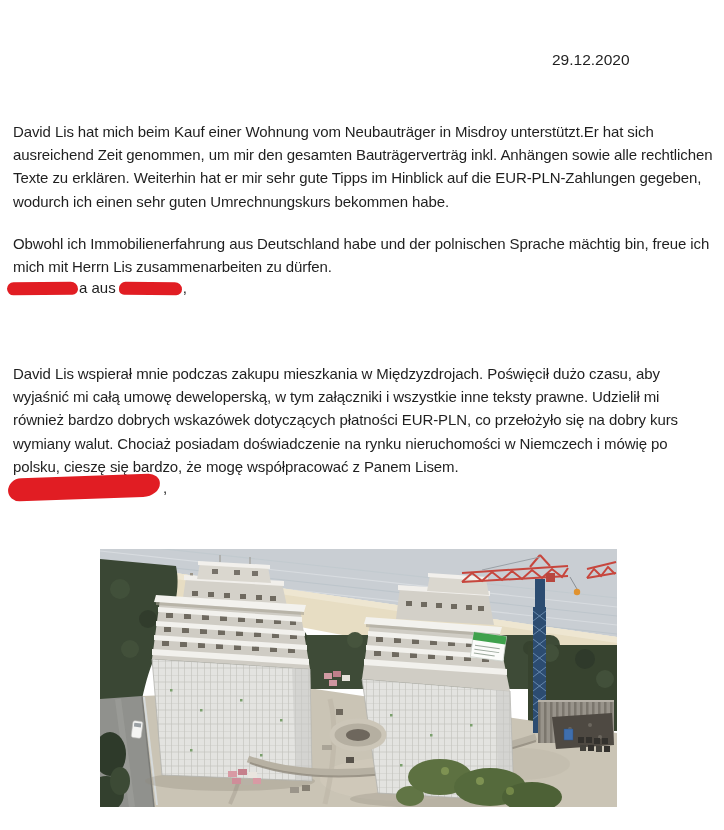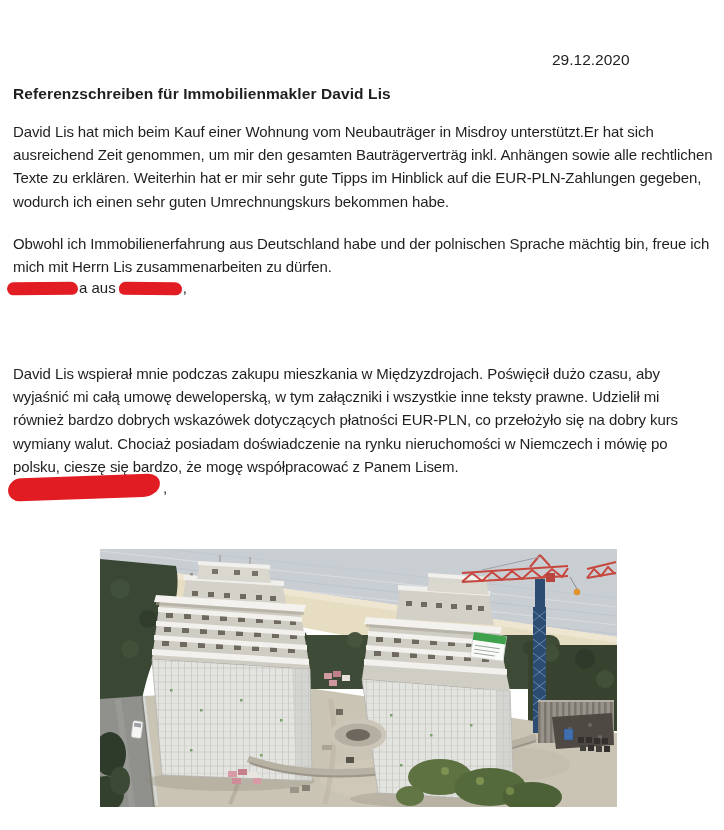--- a/index.html
+++ b/index.html
@@ -23,21 +23,20 @@
   .photo{position:absolute;top:537px;left:100px;width:517px;height:258px;overflow:hidden;}
   .photo svg{display:block;}
 </style>
 </head>
 <body>
 
 <div class="page">
 
   <div class="date">29.12.2020</div>
 
-  <h1 class="title">Referenzschreiben für Immobilienmakler David Lis</h1>
 
   <p class="para p2">Obwohl ich Immobilienerfahrung aus Deutschland habe und der polnischen Sprache mächtig bin, freue ich mich mit Herrn Lis zusammenarbeiten zu dürfen.</p>
 
   <p class="para p1">David Lis hat mich beim Kauf einer Wohnung vom Neubauträger in Misdroy unterstützt.Er hat sich ausreichend Zeit genommen, um mir den gesamten Bauträgerverträg inkl. Anhängen sowie alle rechtlichen Texte zu erklären. Weiterhin hat er mir sehr gute Tipps im Hinblick auf die EUR-PLN-Zahlungen gegeben, wodurch ich einen sehr guten Umrechnungskurs bekommen habe.</p>
 
   <div class="redline"><span class="blob blob1"></span><span>a aus</span><span class="blob blob2"></span><span>,</span></div>
 
   <p class="para p3">David Lis wspierał mnie podczas zakupu mieszkania w Międzyzdrojach. Poświęcił dużo czasu, aby wyjaśnić mi całą umowę deweloperską, w tym załączniki i wszystkie inne teksty prawne. Udzielił mi również bardzo dobrych wskazówek dotyczących płatności EUR-PLN, co przełożyło się na dobry kurs wymiany walut. Chociaż posiadam doświadczenie na rynku nieruchomości w Niemczech i mówię po polsku, cieszę się bardzo, że mogę współpracować z Panem Lisem.</p>
 
   <div class="sigline">

